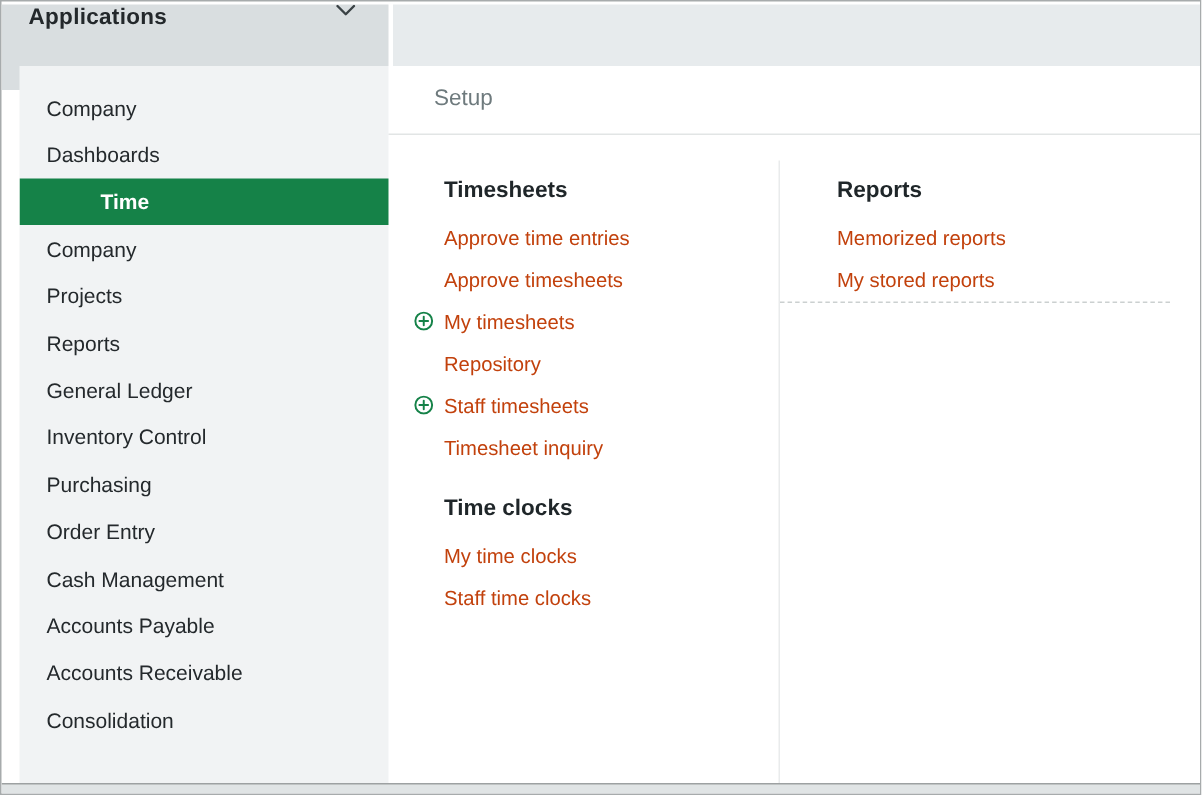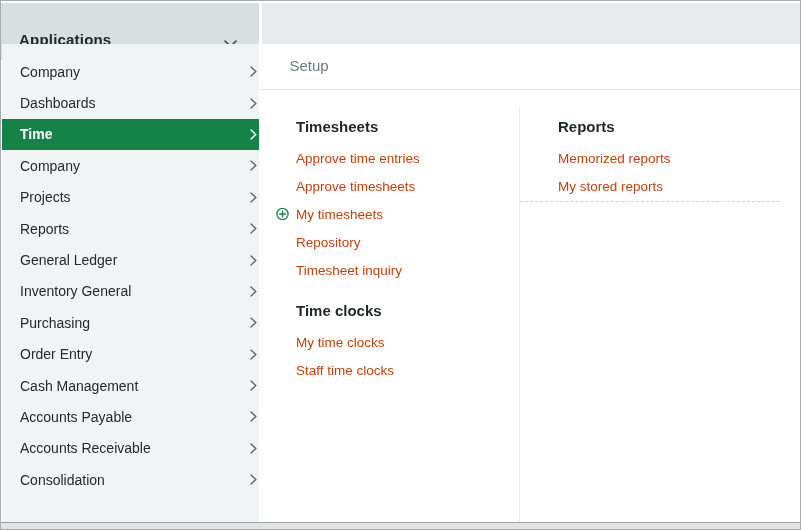--- a/index.html
+++ b/index.html
@@ -1,33 +1,33 @@
 <!DOCTYPE html>
 <html style="--accent: #158248;"><head>
 <meta charset="utf-8">
 <style>
   html,body{margin:0;padding:0;background:#fff;}
   body{font-family:"Liberation Sans","DejaVu Sans",sans-serif;-webkit-font-smoothing:antialiased;}
   .window{position:relative;width:799px;height:528px;border:1px solid #a7abac;background:#fff;overflow:hidden;}
 
   
   .sidebar-header{position:absolute;left:0;top:2px;width:258px;height:57px;background:#d9dee0;
-    display:flex;align-items:flex-end;justify-content:space-between;padding:0 22px 12px 18px;box-sizing:border-box;cursor:pointer;}
+    display:flex;align-items:flex-start;justify-content:space-between;padding:0 22px 12px 18px;box-sizing:border-box;cursor:pointer;}
   .sidebar-header .hdr-label{font-size:15px;font-weight:bold;color:#23282b;letter-spacing:.2px;}
   .topbar-right{position:absolute;left:261px;right:0;top:2px;height:41px;background:#e7ebed;}
 
   
-  .sidebar-list{position:absolute;left:1px;top:43px;width:278px;bottom:6px;background:#f1f3f4;
+  .sidebar-list{position:absolute;left:12px;top:43px;width:278px;bottom:6px;background:#f1f3f4;
     padding-top:12px;box-sizing:border-box;overflow:hidden;border-right:1px solid #e3e6e7;}
   .side-item{height:31.4px;display:flex;align-items:center;justify-content:space-between;
     padding:0 22px 0 18px;cursor:pointer;}
   .side-item .side-label{font-size:14px;color:#24292c;}
   .side-item .chev-right{display:flex;align-items:center;color:#5d6669;}
   .side-item.active{background:var(--accent,#158248);}
-  .side-item.active .side-label{color:#fff;font-weight:bold;}
+  .side-item.active .side-label{color:#fff;font-weight:bold;margin-left:36px;}
   .side-item.active .chev-right{color:#fff;}
 
   
   .content{position:absolute;left:258px;top:43px;right:0;bottom:6px;background:#fff;}
   .tabbar{height:46px;display:flex;align-items:stretch;padding-left:17px;border-bottom:1px solid #e2e5e5;box-sizing:border-box;}
   .tab{display:flex;align-items:center;justify-content:center;min-width:66px;padding:0 4px;margin-right:4px;
     font-size:15px;color:#6e7a7d;cursor:pointer;box-sizing:border-box;border-bottom:3px solid transparent;margin-bottom:-1px;}
   .tab.active{color:#21262a;font-weight:bold;border-bottom-color:var(--accent,#158248);}
 
   .content-body{position:relative;display:flex;height:calc(100% - 46px);}
@@ -120,21 +120,21 @@
       <div class="side-item">
         <span class="side-label">General Ledger</span>
         <span class="chev-right">
           <svg width="7" height="11" viewBox="0 0 7 11">
             <polyline points="1,1 5.8,5.5 1,10" fill="none" stroke="currentColor" stroke-width="1.4" stroke-linecap="round" stroke-linejoin="round"></polyline>
           </svg>
         </span>
       </div>
 
       <div class="side-item">
-        <span class="side-label">Inventory General</span>
+        <span class="side-label">Inventory Control</span>
         <span class="chev-right">
           <svg width="7" height="11" viewBox="0 0 7 11">
             <polyline points="1,1 5.8,5.5 1,10" fill="none" stroke="currentColor" stroke-width="1.4" stroke-linecap="round" stroke-linejoin="round"></polyline>
           </svg>
         </span>
       </div>
 
       <div class="side-item">
         <span class="side-label">Purchasing</span>
         <span class="chev-right">
@@ -228,20 +228,30 @@
                   </svg>
                 </span>
                 <span class="link-label">My timesheets</span>
               </div>
 
               <div class="menu-item">
 
                 <span class="link-label">Repository</span>
               </div>
 
+              <div class="menu-item">
+                <span class="plus-slot">
+                  <svg width="13" height="13" viewBox="0 0 13 13">
+                    <circle cx="6.5" cy="6.5" r="5.6" fill="none" stroke="currentColor" stroke-width="1.3"></circle>
+                    <line x1="6.5" y1="3.6" x2="6.5" y2="9.4" stroke="currentColor" stroke-width="1.3" stroke-linecap="round"></line>
+                    <line x1="3.6" y1="6.5" x2="9.4" y2="6.5" stroke="currentColor" stroke-width="1.3" stroke-linecap="round"></line>
+                  </svg>
+                </span>
+                <span class="link-label">Staff timesheets</span>
+              </div>
 
               <div class="menu-item">
 
                 <span class="link-label">Timesheet inquiry</span>
               </div>
             </div>
         </div>
 
         <div class="section">
           <h3 class="section-title">Time clocks</h3>

